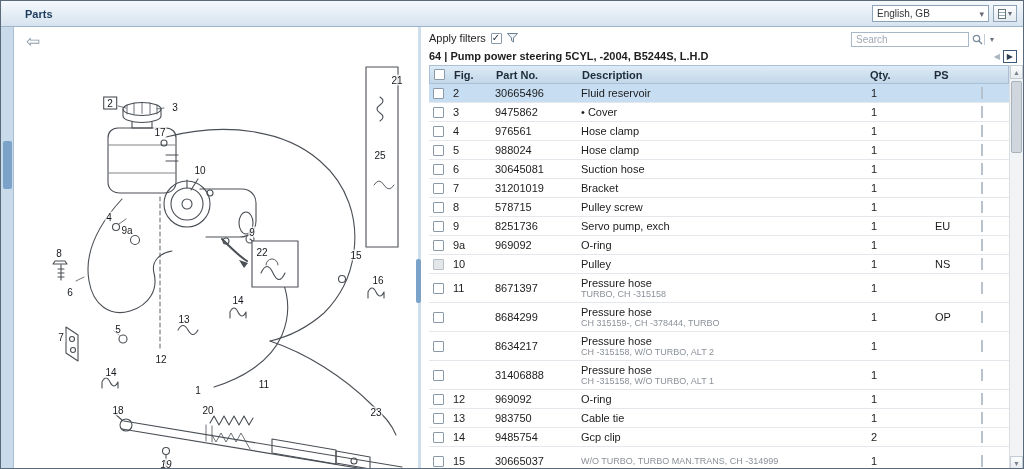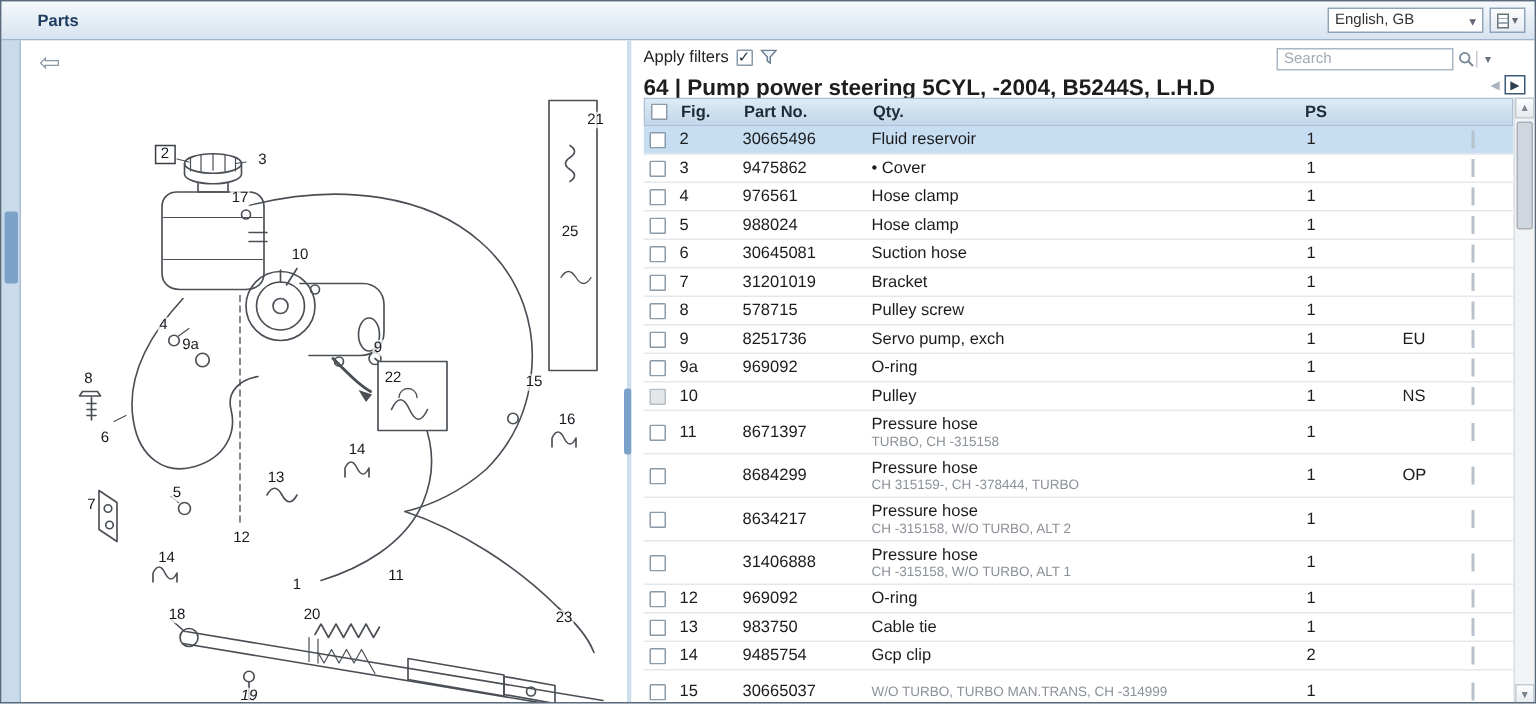--- a/index.html
+++ b/index.html
@@ -4,21 +4,21 @@
 <style>
   *{box-sizing:border-box;margin:0;padding:0}
   html,body{width:1024px;height:469px;overflow:hidden}
   body{font-family:"Liberation Sans",sans-serif;background:#dfe9f2;border:1px solid #5a6a7a}
 
   
   .topbar{height:26px;display:flex;align-items:center;justify-content:space-between;
     padding:0 6px 0 24px;background:linear-gradient(#f5f9fc,#d6e3ef);border-bottom:1px solid #9db4ca}
   .topbar-title{font-size:11px;font-weight:bold;color:#1c3b5e}
   .topbar-right{display:flex;align-items:center;gap:4px}
-  .lang-select{display:flex;align-items:center;justify-content:space-between;width:104px;height:17px;
+  .lang-select{display:flex;align-items:center;justify-content:space-between;width:117px;height:17px;
     background:#fff;border:1px solid #8fa4b8;font-size:10px;color:#333;padding:0 4px;cursor:default}
   .lang-caret{color:#667;font-size:9px}
   .tb-iconbtn{width:24px;height:17px;background:linear-gradient(#fdfdfd,#e4ebf2);border:1px solid #8fa4b8;
     display:flex;align-items:center;justify-content:center;gap:2px}
   .doc-glyph{width:8px;height:10px;border:1px solid #677;background:
     repeating-linear-gradient(to bottom,#fff 0 2px,#9ab 2px 3px)}
   .tb-iconbtn .lang-caret{font-size:8px}
 
   
   .main{display:flex;height:443px}
@@ -37,21 +37,21 @@
   
   .right-panel{flex:1;background:#fff;position:relative}
   .rp-head{height:21px;position:relative;padding:4px 0 0 8px}
   .filters-row{display:flex;align-items:center;gap:5px;height:14px}
   .filters-label{font-size:11px;color:#222}
   .cb{width:11px;height:11px;border:1px solid #8a9aa8;background:#fff;position:relative;border-radius:1px;flex:none}
   .cb .mark{position:absolute;left:0px;top:-2px;font-size:10px;color:#234;display:none}
   .cb.checked .mark{display:block}
   .cb.disabled{background:#e4e7ea;border-color:#b6bec6}
   .funnel-btn{display:flex;align-items:center;cursor:pointer}
-  .section-title{font-size:15px;font-weight:bold;color:#1d1d1d;margin-top:5px;white-space:nowrap}
+  .section-title{font-size:11px;font-weight:bold;color:#1d1d1d;margin-top:5px;white-space:nowrap}
   .search-box{position:absolute;top:5px;right:54px;width:118px;height:15px;border:1px solid #a9b8c6;
     background:#fff;font-size:10px;color:#333;padding:0 4px;outline:none}
   .search-box::placeholder{color:#9fa9b3}
   .search-btns{position:absolute;top:5px;right:24px;display:flex;align-items:center;height:15px}
   .sb-ibtn{width:14px;height:15px;display:flex;align-items:center;justify-content:center;cursor:pointer}
   .sb-sep{width:1px;height:11px;background:#c3ccd5}
   .sb-caret{font-size:8px;color:#68727c}
   .pager{position:absolute;top:23px;right:6px;display:flex;align-items:center;gap:3px}
   .pager .prev{font-size:8px;color:#aab4be;cursor:default}
   .pager .next{font-size:8px;color:#2e3f52;border:1px solid #3c5a78;padding:1px 3px;background:#fff;cursor:pointer}
@@ -247,20 +247,21 @@
       </div>
     </div>
 
     <div class="table">
       <div class="grid thead">
         <div class="cbcell">
             <span class="cb"></span>
           </div>
         <div>Fig.</div>
         <div>Part No.</div>
+        <div>Description</div>
         <div>Qty.</div>
         <div>PS</div>
         <div></div>
       </div>
       <div>
           <div class="grid row selected">
     <div class="cbcell">
               <span class="cb"></span>
             </div>
     <div>2</div>

